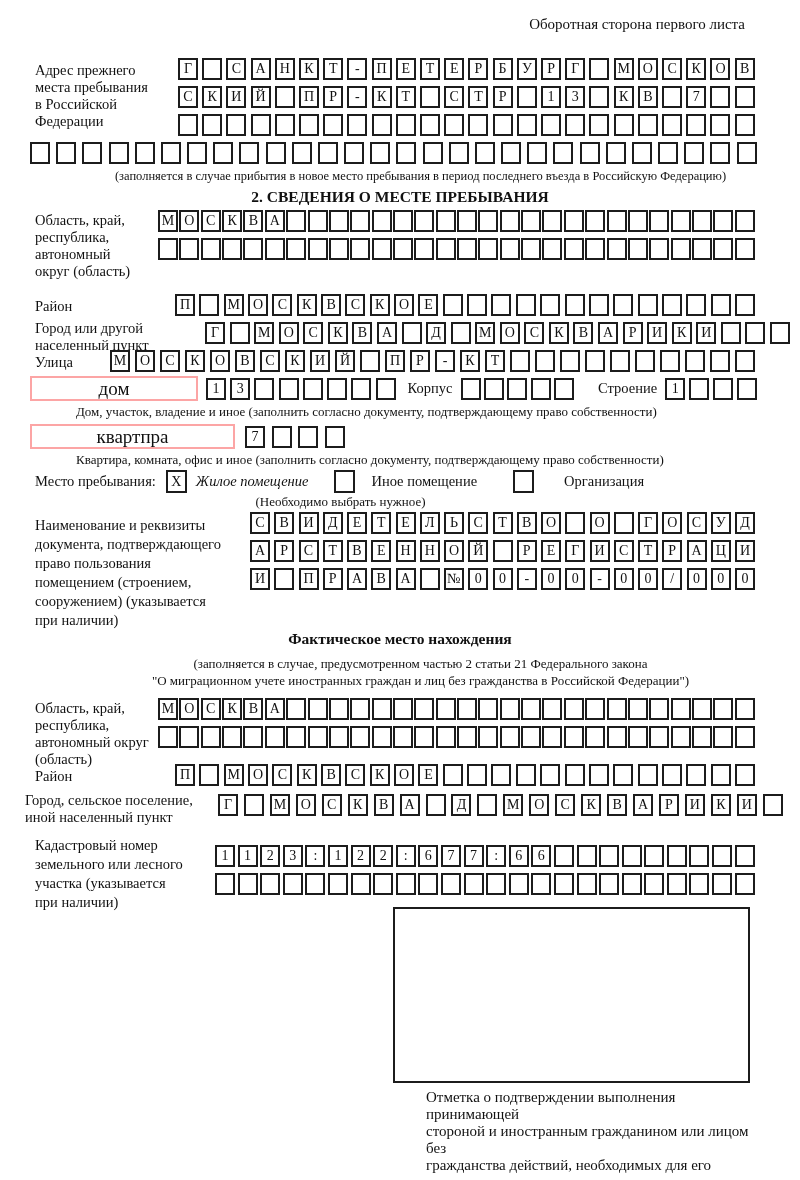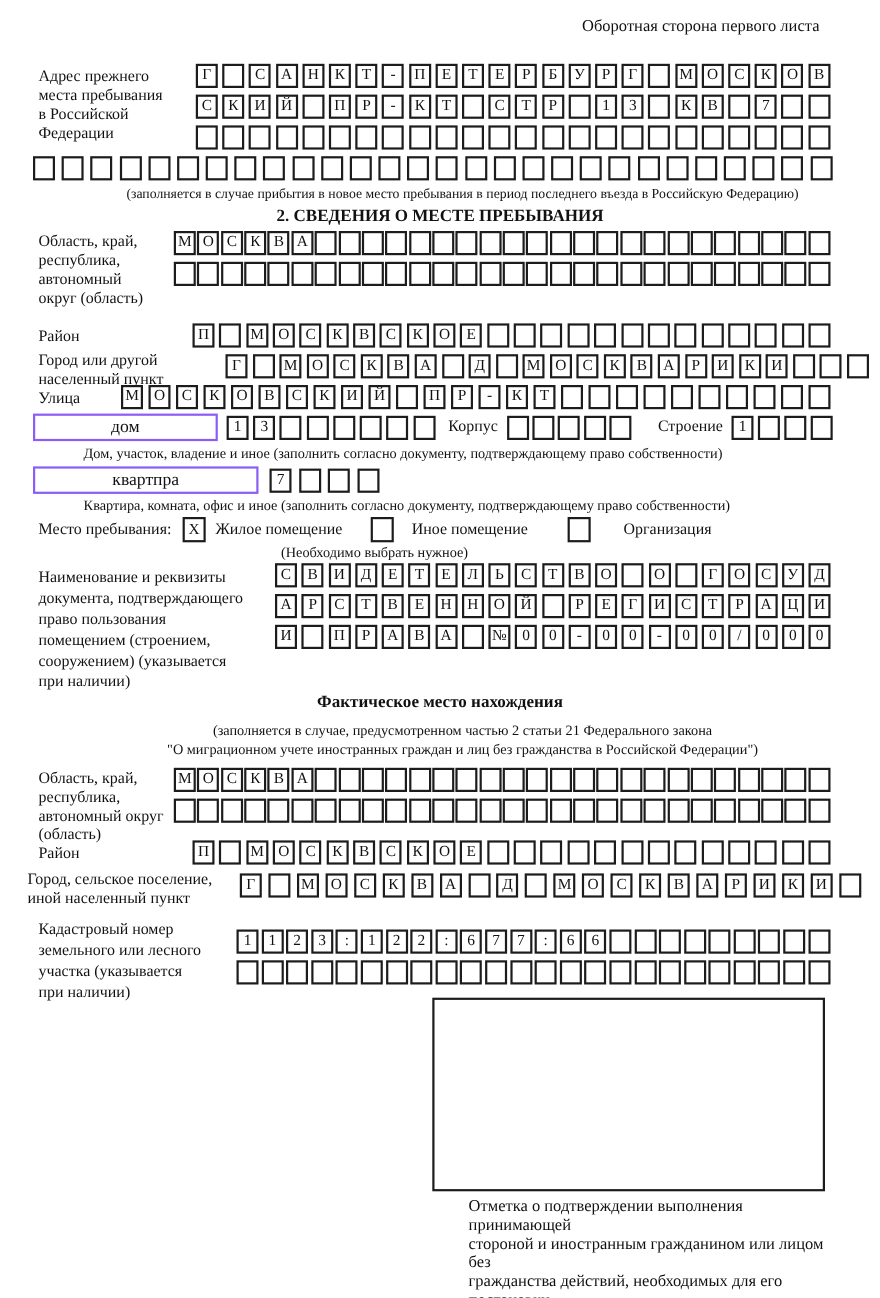--- a/index.html
+++ b/index.html
@@ -14,22 +14,22 @@
     width:20px; height:22px; border:2px solid #1c1c1c; background:#fff;
     display:flex; align-items:center; justify-content:center;
     font-size:14px; line-height:1; flex:0 0 auto;
   }
   .rowgap { margin-bottom:6px; }
   .lbl { font-size:14.5px; line-height:17px; white-space:pre-line; }
   .note { font-size:12.5px; line-height:15px;padding-left:41px; }
   .h-bold { font-weight:bold; font-size:15.5px; text-align:center; }
   .center { text-align:center; width:100%; left:0; }
   .fieldbox {
-    border:2px solid #8b5cf6; height:25px; display:flex; align-items:center;
-    justify-content:center; font-size:16px; flex:0 0 auto;
+    border:2px solid #fca5a5; height:25px; display:flex; align-items:center;
+    justify-content:center; font-size:19px; flex:0 0 auto;
   }
   .checkbox {
     width:21px; height:23px; border:2px solid #1c1c1c; display:flex;
     align-items:center; justify-content:center; font-size:14px; flex:0 0 auto;
   }
   .bigbox { border:2px solid #1c1c1c; background:#fff; }
   .flexrow { display:flex; align-items:center; }
   .prewrap { white-space:pre-line; }
 </style>
 </head>
@@ -346,21 +346,21 @@
       <div class="cell"></div>
       <div class="cell"></div>
       <div class="cell"></div>
     </div>
 </div>
 <div class="abs note" style="top:452px; left:35px; font-size:13px;">Квартира, комната, офис и иное (заполнить согласно документу, подтверждающему право собственности)</div>
 
 <div class="abs flexrow" style="top:470px; left:35px;">
   <span class="lbl">Место пребывания:</span>
   <div class="checkbox" style="margin-left:10px;">X</div>
-  <span class="lbl" style="margin-left:9px;">Жилое помещение</span>
+  <span class="lbl" style="margin-left:9px;font-style:italic;">Жилое помещение</span>
   <div class="checkbox" style="margin-left:26px;"></div>
   <span class="lbl" style="margin-left:16px;">Иное помещение</span>
   <div class="checkbox" style="margin-left:36px;"></div>
   <span class="lbl" style="margin-left:30px;">Организация</span>
 </div>
 <div class="abs note" style="top:494px; left:160px; width:320px; text-align:center; font-size:13px;">(Необходимо выбрать нужное)</div>
 
 <div class="abs lbl" style="top:516px; left:35px; width:225px; line-height:19px;">Наименование и реквизиты
 документа, подтверждающего
 право пользования

